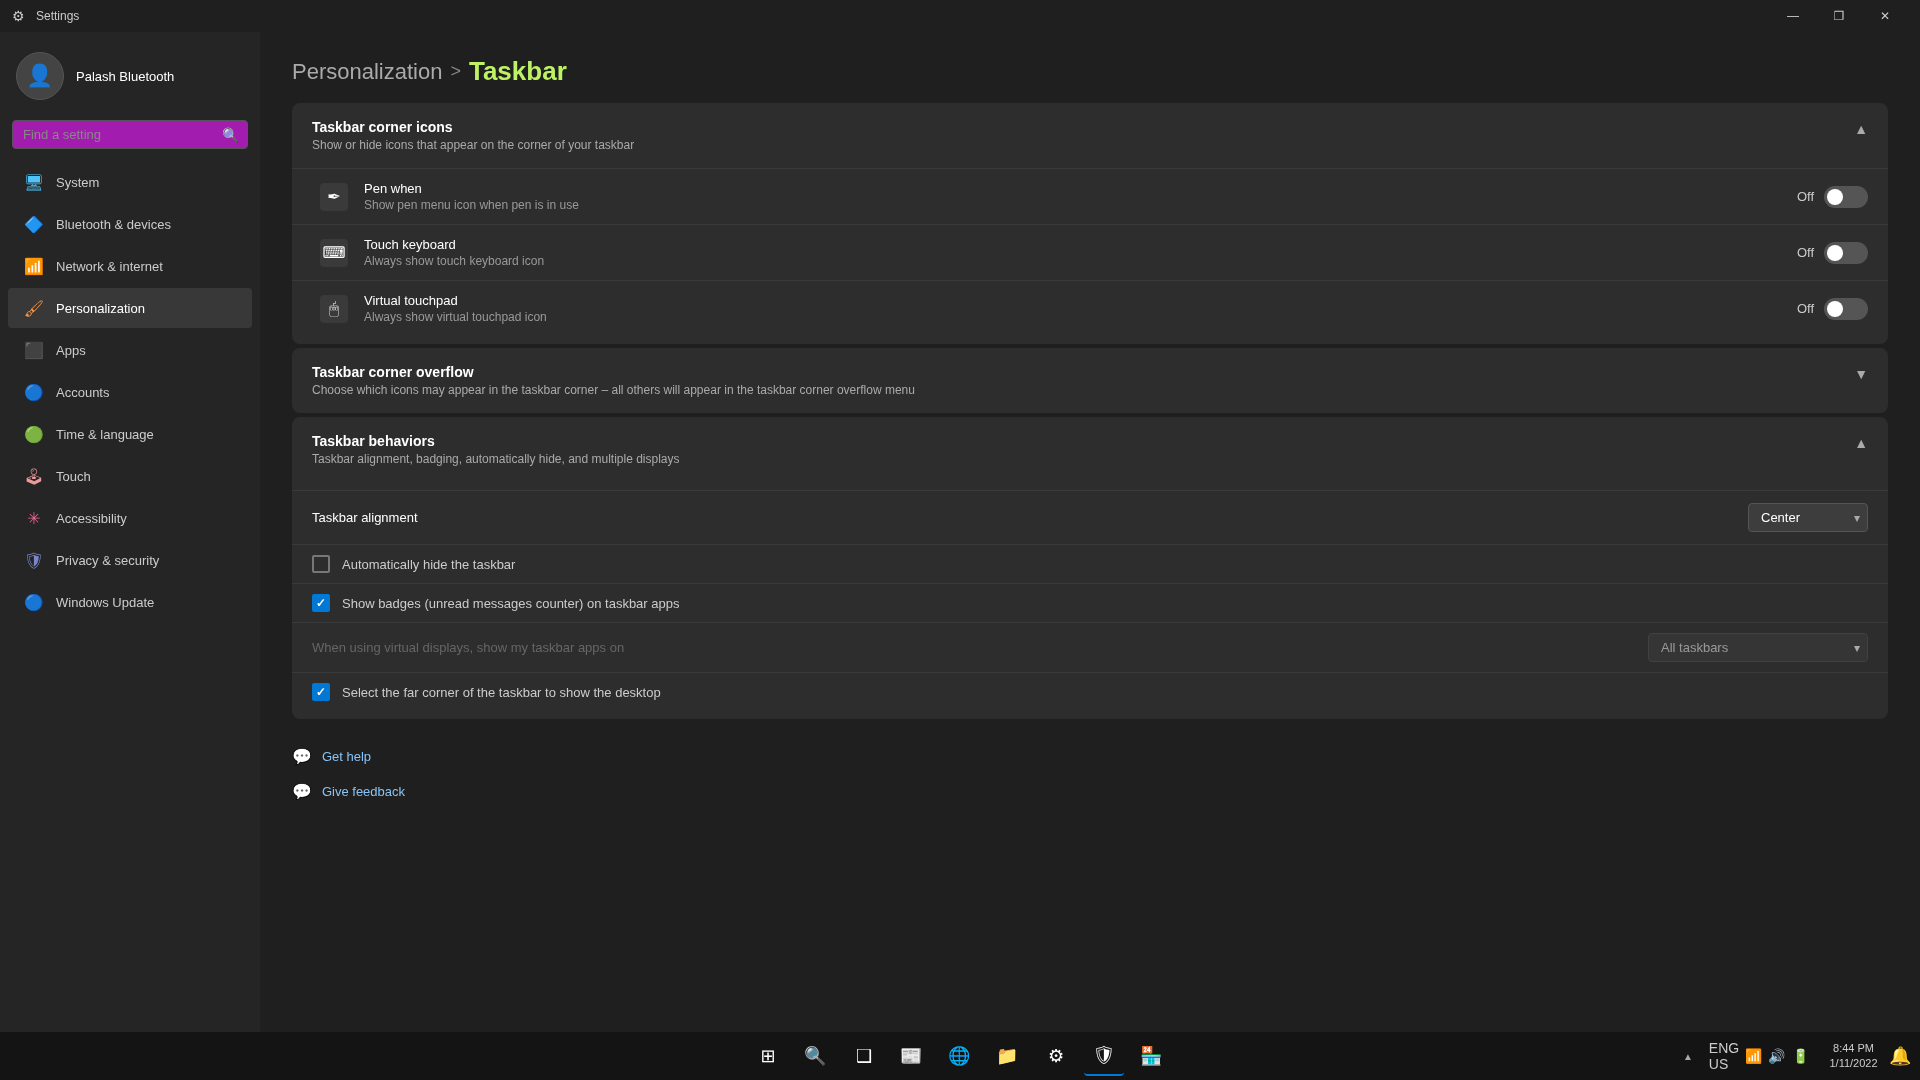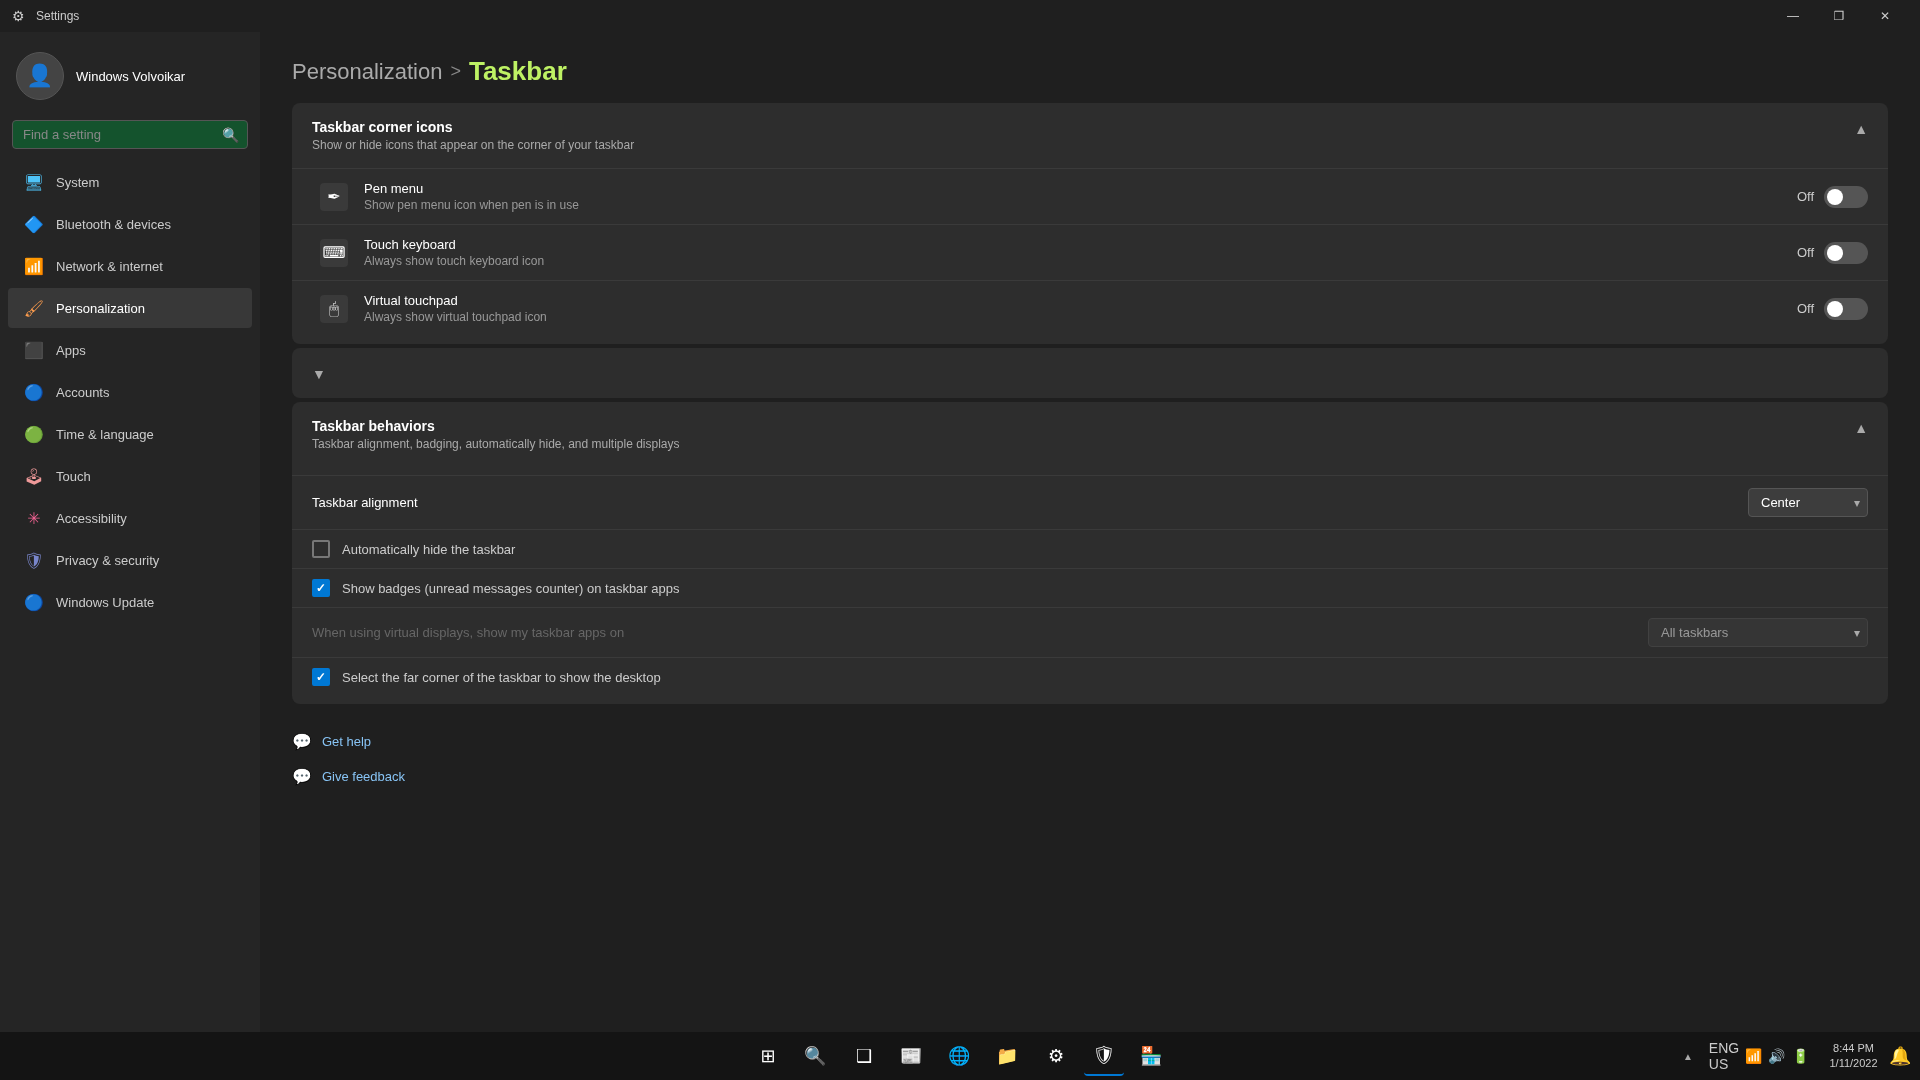--- a/index.html
+++ b/index.html
@@ -97,21 +97,21 @@
       font-size: 13px;
       font-weight: 500;
     }
 
     .search-box {
       margin: 4px 12px 12px;
       position: relative;
     }
     .search-input {
       width: 100%;
-      background: #14532d;
+      background: #a21caf;
       border: 1px solid #555;
       border-radius: 4px;
       color: #ccc;
       padding: 6px 32px 6px 10px;
       font-size: 13px;
       outline: none;
     }
     .search-input::placeholder { color: #888; }
     .search-icon-btn {
       position: absolute;
@@ -441,21 +441,21 @@
 </div>
 
 <div class="app-body">
 
   <div class="sidebar">
 
     <div class="user-section">
       <div class="user-avatar">
         <span>👤</span>
       </div>
-      <span class="user-name">Windows Volvoikar</span>
+      <span class="user-name">Palash Bluetooth</span>
     </div>
 
     <div class="search-box">
       <input class="search-input" type="text" placeholder="Find a setting" style="">
       <button class="search-icon-btn">🔍</button>
     </div>
 
     <div class="nav-item">
       <span class="nav-icon icon-system">🖥</span>
       <span class="nav-label">System</span>
@@ -519,21 +519,21 @@
             <div class="section-subtitle">Show or hide icons that appear on the corner of your taskbar</div>
           </div>
           <span class="section-chevron">▲</span>
         </div>
         <div class="section-body">
 
           <div class="setting-row">
             <div class="setting-row-left">
               <div class="setting-icon">✒</div>
               <div class="setting-info">
-                <div class="setting-name">Pen menu</div>
+                <div class="setting-name">Pen when</div>
                 <div class="setting-desc">Show pen menu icon when pen is in use</div>
               </div>
             </div>
             <div class="toggle-wrapper">
               <span class="toggle-label">Off</span>
               <div class="toggle"></div>
             </div>
           </div>
 
           <div class="setting-row">
@@ -561,20 +561,24 @@
             <div class="toggle-wrapper">
               <span class="toggle-label">Off</span>
               <div class="toggle"></div>
             </div>
           </div>
         </div>
       </div>
 
       <div class="section-card">
         <div class="section-header">
+          <div class="section-header-text">
+            <div class="section-title">Taskbar corner overflow</div>
+            <div class="section-subtitle">Choose which icons may appear in the taskbar corner – all others will appear in the taskbar corner overflow menu</div>
+          </div>
           <span class="section-chevron">▼</span>
         </div>
       </div>
 
       <div class="section-card">
         <div class="section-header">
           <div class="section-header-text">
             <div class="section-title">Taskbar behaviors</div>
             <div class="section-subtitle">Taskbar alignment, badging, automatically hide, and multiple displays</div>
           </div>

